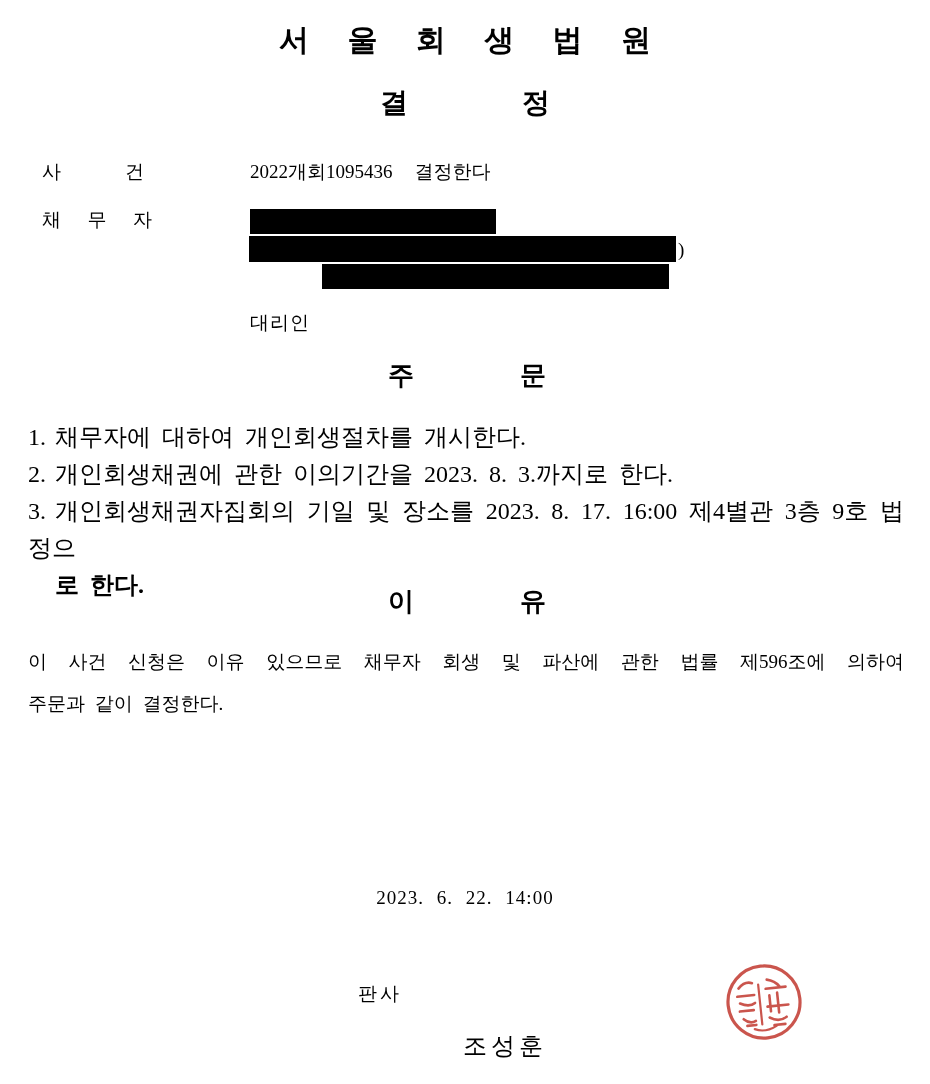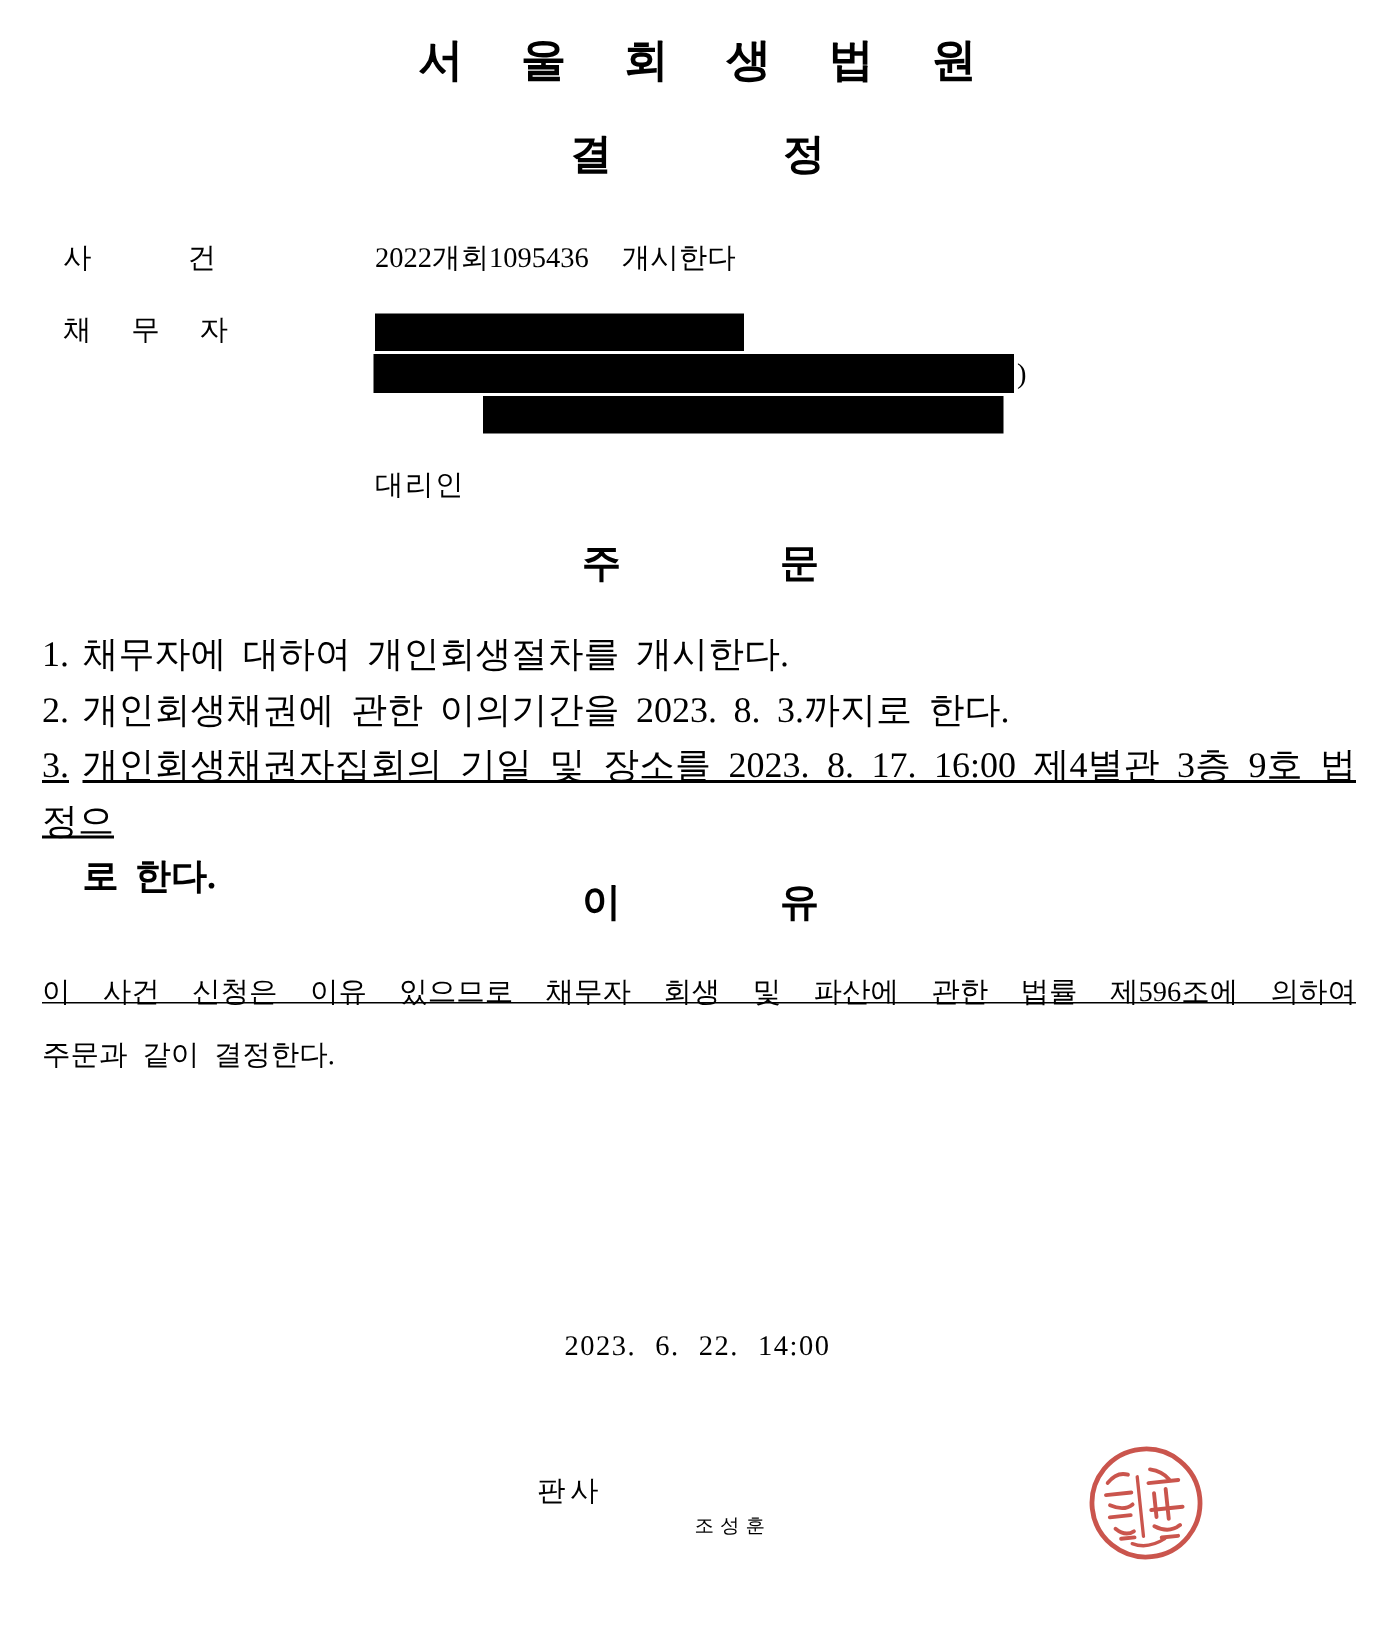--- a/index.html
+++ b/index.html
@@ -32,35 +32,35 @@
 
   .order-heading  { position:absolute; top:358px; left:388px; width:158px; font-size:26px; }
   .reason-heading { position:absolute; top:584px; left:388px; width:158px; font-size:26px; }
 
   .order-list {
     position:absolute; left:28px; top:419px; width:876px;
     font-size:24px; line-height:37px; word-spacing:5px;
   }
   .order-line { display:block; }
   .order-no { margin-right:9px; }
-  .line-justify { text-align:justify; text-align-last:justify;text-decoration:underline; }
+  .line-justify { text-align:justify; text-align-last:justify; }
   .cont-line { padding-left:27px;font-weight:bold; }
 
   .reason-par {
     position:absolute; left:28px; top:641px; width:876px;
     font-size:19px; line-height:42px; word-spacing:5px;
   }
 
   .datetime {
     position:absolute; top:887px; left:0; right:0;
     text-align:center; font-size:19px; word-spacing:7px; letter-spacing:1px;
   }
 
   .judge-label { position:absolute; left:358px; top:981px; font-size:19px; letter-spacing:3px; }
-  .judge-name  { position:absolute; left:463px; top:1008px; font-size:13px; letter-spacing:4px; }
+  .judge-name  { position:absolute; left:463px; top:1030px; font-size:24px; letter-spacing:4px; }
 
   .seal { position:absolute; left:722px; top:958px; width:84px; height:88px; }
 </style>
 </head>
 <body>
 
 <div class="page">
 
   <div class="court-title sans char-justify">
       <span>서</span>
@@ -74,21 +74,21 @@
   <div class="doc-title sans char-justify">
       <span>결</span>
       <span>정</span>
     </div>
 
   <div class="case-label char-justify">
       <span>사</span>
       <span>건</span>
     </div>
   <div class="case-value">
-    <span>2022개회1095436</span><span class="case-type">개시한다</span>
+    <span>2022개회1095436</span><span class="case-type">결정한다</span>
   </div>
 
   <div class="debtor-label char-justify">
       <span>채</span>
       <span>무</span>
       <span>자</span>
     </div>
 
   <div class="redact redact-1"></div>
   <div class="redact redact-2"></div>

